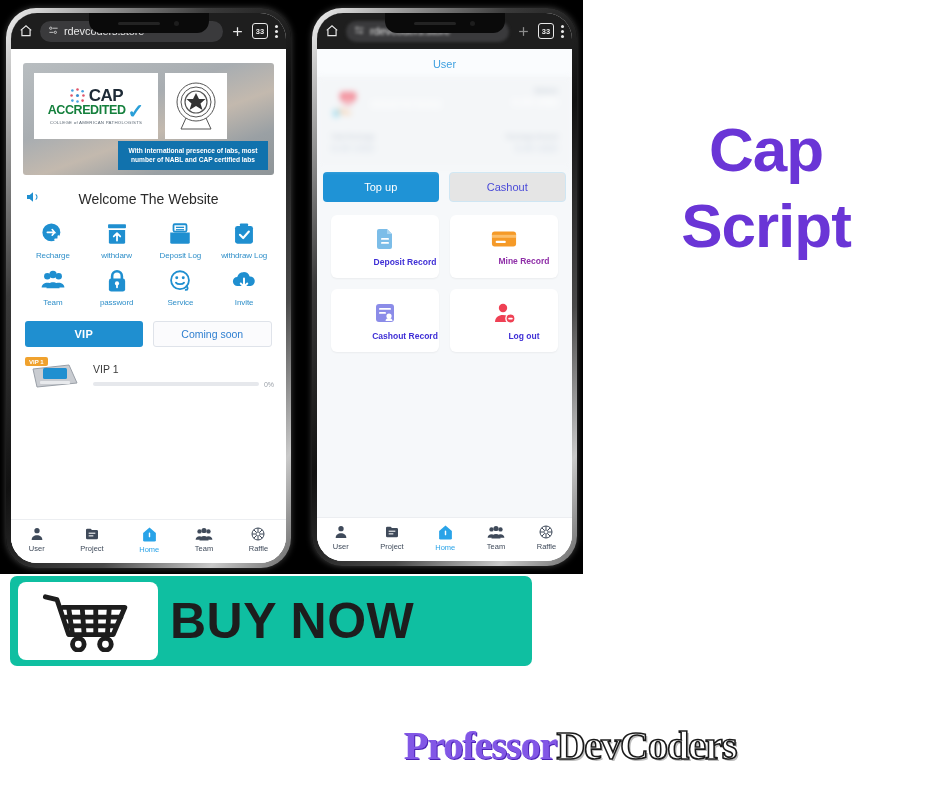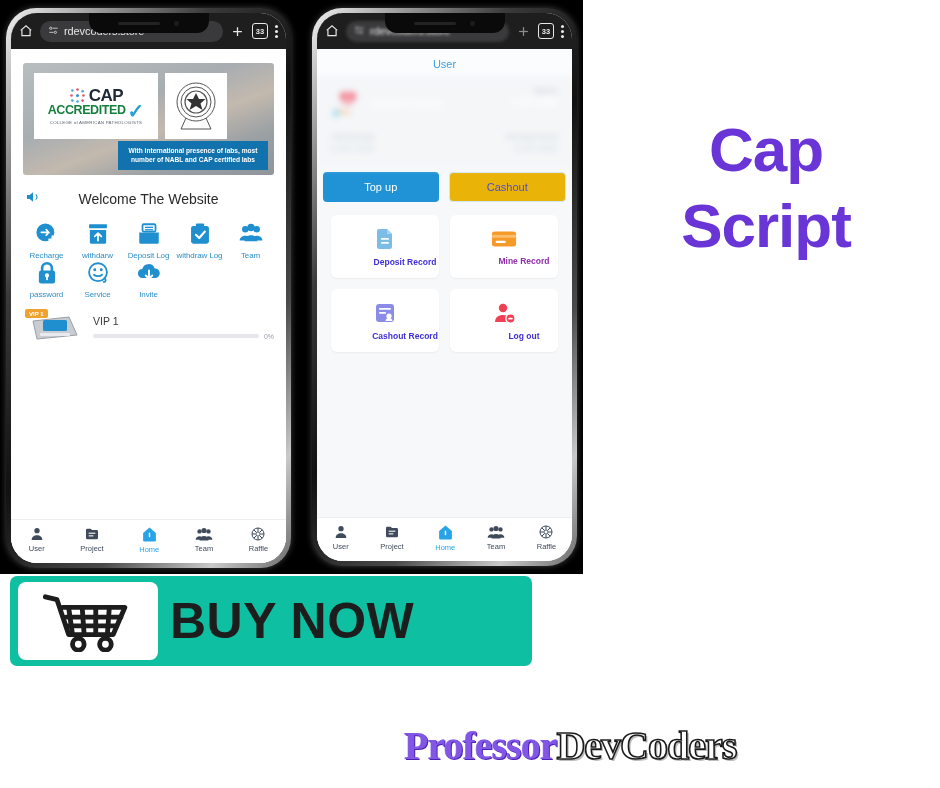--- a/index.html
+++ b/index.html
@@ -101,22 +101,22 @@
     background: #1172ad; color: #fff; font-size: 6.6px; line-height: 1.45;
     text-align: center; padding: 5px 4px; font-weight: 600;
   }
 
   .welcome-row {
     display:flex; align-items:center; margin: 14px 14px 0 14px; gap: 10px;
   }
   .welcome-text { flex:1; text-align:center; font-size: 14px; color: #2a2a2a; margin-right: 26px; }
 
   .grid8 {
-    display: grid; grid-template-columns: repeat(5, 1fr);
-    margin: 12px 10px 0 10px;
+    display: grid; grid-template-columns: repeat(4, 1fr);
+    row-gap: 8px; margin: 12px 10px 0 10px;
   }
   .g-item { display:flex; flex-direction:column; align-items:center; gap: 4px; cursor:pointer; }
   .g-label { font-size: 8px; color: #2f8fc9; letter-spacing: -0.1px; }
 
   .btn-row { display:flex; gap: 10px; margin: 14px 14px 0 14px; }
   .btn-vip {
     flex: 1; height: 26px; background: #1f8fd0; color:#fff; border-radius: 3px;
     display:flex; align-items:center; justify-content:center;
     font-size: 11px; font-weight: 600; letter-spacing: 0.3px; cursor:pointer;
   }
@@ -169,21 +169,21 @@
   .uc-col .uc-cap2 { font-size: 6.5px; color:#c4ccd6; }
   .uc-col .uc-val2 { font-size: 10px; color:#dfe5ec; font-weight:700; margin-top: 3px; }
   .uc-col.right { text-align:right; }
 
   .p2-btnrow { display:flex; gap: 10px; padding: 4px 6px 0; }
   .p2-btn-primary {
     flex:1; height: 30px; background:#1f93d6; color:#fff; border-radius:4px;
     display:flex; align-items:center; justify-content:center; font-size: 11px; cursor:pointer;
   }
   .p2-btn-ghost {
-    flex:1; height: 30px; background:#eab308; color:#4a4ad8; border:1px solid #cfe6f3;
+    flex:1; height: 30px; background:#e5e5e5; color:#4a4ad8; border:1px solid #cfe6f3;
     border-radius:4px; display:flex; align-items:center; justify-content:center;
     font-size: 11px; cursor:pointer;
   }
 
   .p2-grid { display:grid; grid-template-columns: 1fr 1fr; gap: 11px; padding: 13px 14px 0; }
   .p2-card {
     background:#fff; border-radius: 6px; height: 63px;
     display:flex; flex-direction:column; align-items:center; justify-content:center;
     gap: 6px; cursor:pointer; box-shadow: 0 1px 2px rgba(0,0,0,0.05);
   }
@@ -384,20 +384,24 @@
             </div>
             <div class="g-item">
               <svg width="26" height="26" viewBox="0 0 32 32">
                   <path d="M8 22a5.5 5.5 0 01-.3-11A8 8 0 0123 10.5 5.5 5.5 0 0124 22z" fill="#1f8fd0"></path>
                   <path d="M16 13v10M12 19l4 4 4-4" stroke="#fff" stroke-width="2.4" fill="none" stroke-linecap="round" stroke-linejoin="round"></path>
                 </svg>
               <span class="g-label">Invite</span>
             </div>
           </div>
 
+          <div class="btn-row">
+            <div class="btn-vip">VIP</div>
+            <div class="btn-soon">Coming soon</div>
+          </div>
 
           <div class="vip-row">
             <div class="vip-card-img">
               <span class="vip-badge">VIP 1</span>
               <svg width="62" height="34" viewBox="0 0 62 34">
                 <path d="M14 30 L10 12 L46 8 L54 26 Z" fill="#c9ccd1" stroke="#9aa0a8"></path>
                 <rect x="20" y="11" width="24" height="11" rx="1.5" fill="#1f8fd0"></rect>
                 <rect x="17" y="24" width="30" height="3" rx="1" fill="#e8eaed"></rect>
               </svg>
             </div>

